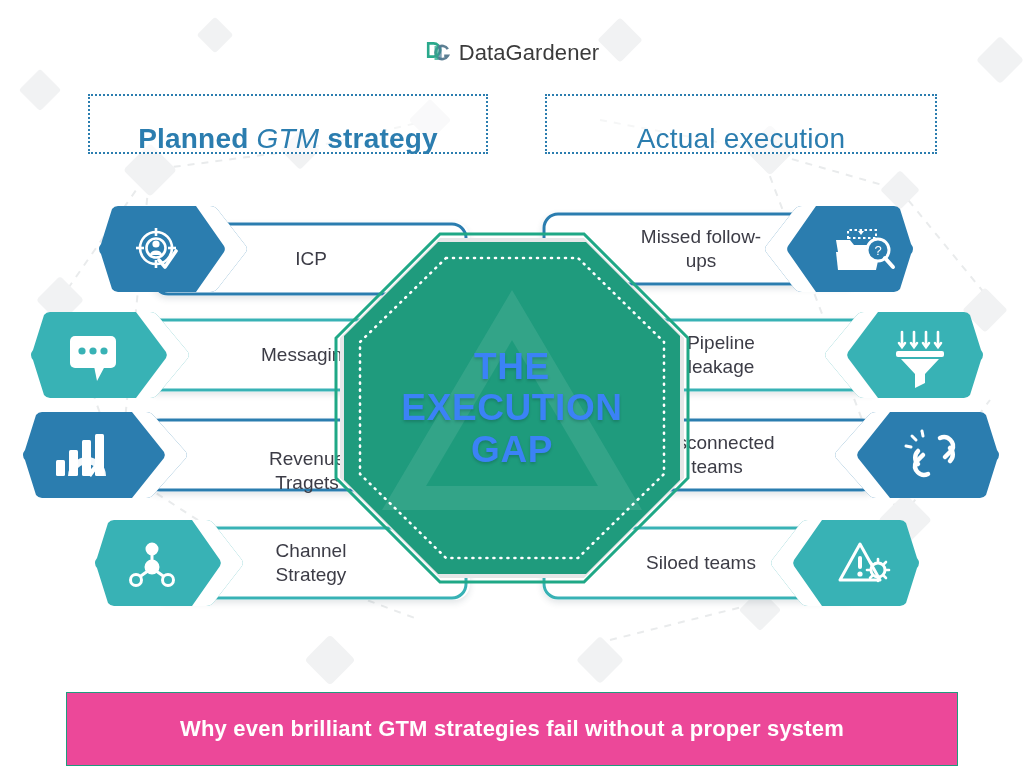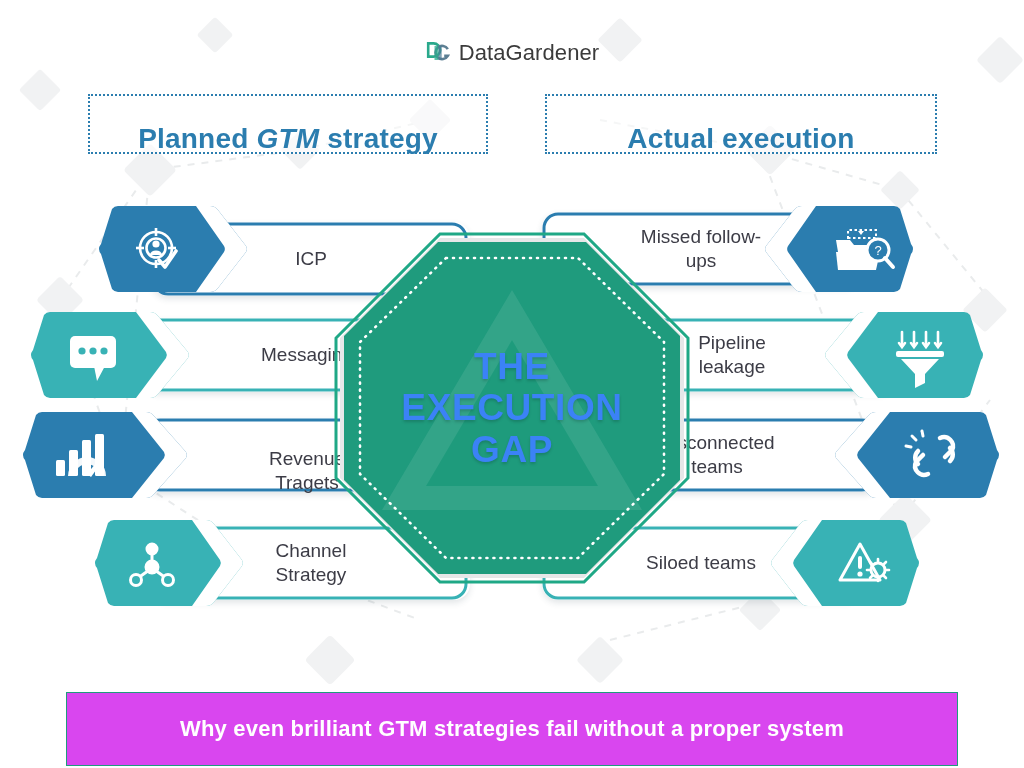--- a/index.html
+++ b/index.html
@@ -25,21 +25,21 @@
   }
 
   
   .col-head{
     position:absolute;z-index:6;
     border:2px dotted #2b7daf;
     display:flex;align-items:center;justify-content:center;
     background:rgba(255,255,255,0.55);
   }
   .col-head span{
-    font-size:28px;font-weight:bold;color:#2b7daf;letter-spacing:0.2px;
+    font-size:28px;font-weight:normal;color:#2b7daf;letter-spacing:0.2px;
     white-space:nowrap;
     margin-top:29px;
   }
   .col-head span i{font-style:italic;}
   #head-left{left:88px;top:94px;width:396px;height:56px;}
   #head-right{left:545px;top:94px;width:388px;height:56px;}
 
   
   #connectors{position:absolute;inset:0;z-index:7;}
 
@@ -66,21 +66,21 @@
     position:absolute;left:0;right:0;top:50%;transform:translateY(-50%);
     text-align:center;color:#3b82f6;font-size:37px;font-weight:bold;
     line-height:1.12;letter-spacing:0.6px;
     text-shadow:0 2px 3px rgba(0,0,0,0.17);
     pointer-events:none;
   }
 
   
   #banner{
     position:absolute;left:64px;top:690px;width:896px;height:78px;
-    background:#d946ef;z-index:10;
+    background:#ec4899;z-index:10;
     box-shadow:0 0 0 2px #ffffff inset, 0 0 0 3px #1f9b7d inset;
     display:flex;align-items:center;justify-content:center;
   }
   #banner span{
     color:#ffffff;font-size:22px;font-weight:bold;letter-spacing:0.2px;
     white-space:nowrap;
   }
 </style>
 </head>
 <body>
@@ -311,21 +311,21 @@
           <path d="M24,3 l3,4 l3,-4" fill="#ffffff"></path>
           <circle cx="44" cy="22" r="11" fill="#2b7daf" stroke="#ffffff" stroke-width="3"></circle>
           <text x="44" y="27" font-size="13" fill="#ffffff" text-anchor="middle" font-family="Liberation Sans, sans-serif">?</text>
           <line x1="51" y1="30" x2="59" y2="39" stroke="#ffffff" stroke-width="4" stroke-linecap="round"></line>
         </g>
       </svg>
     </div>
   </div>
 
   <div class="row" id="row-r1" style="left:552px;top:312px;width:440px;height:86px;">
-    <div class="bar" style="left:17px;top:6px;width:326px;height:74px;">
+    <div class="bar" style="left:6px;top:6px;width:326px;height:74px;">
       <svg width="326" height="74" viewBox="0 0 326 74" style="position:absolute;left:0;top:0;">
         <path d="M2,16 a14,14 0 0 1 14,-14 H308 a14,14 0 0 1 14,14 V58 a14,14 0 0 1 -14,14 H16 a14,14 0 0 1 -14,-14 Z" fill="#ffffff" stroke="#38b2b5" stroke-width="3"></path>
       </svg>
       <div class="bar-inner">
         <div class="bar-label" style="white-space:pre-line;">Pipeline
 leakage</div>
       </div>
     </div>
     <div class="chev" style="left:260px;top:0;">
       <svg width="170" height="86" viewBox="0 0 170 86">

